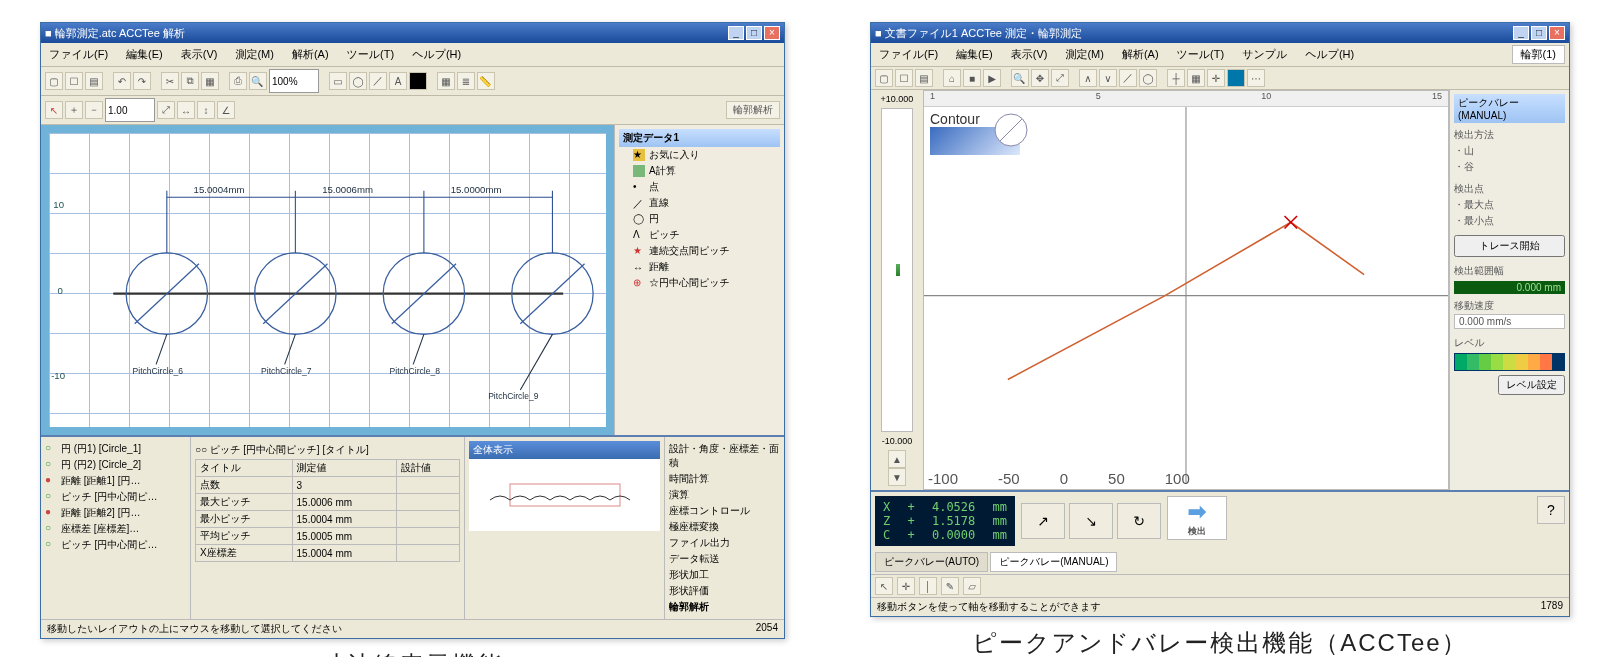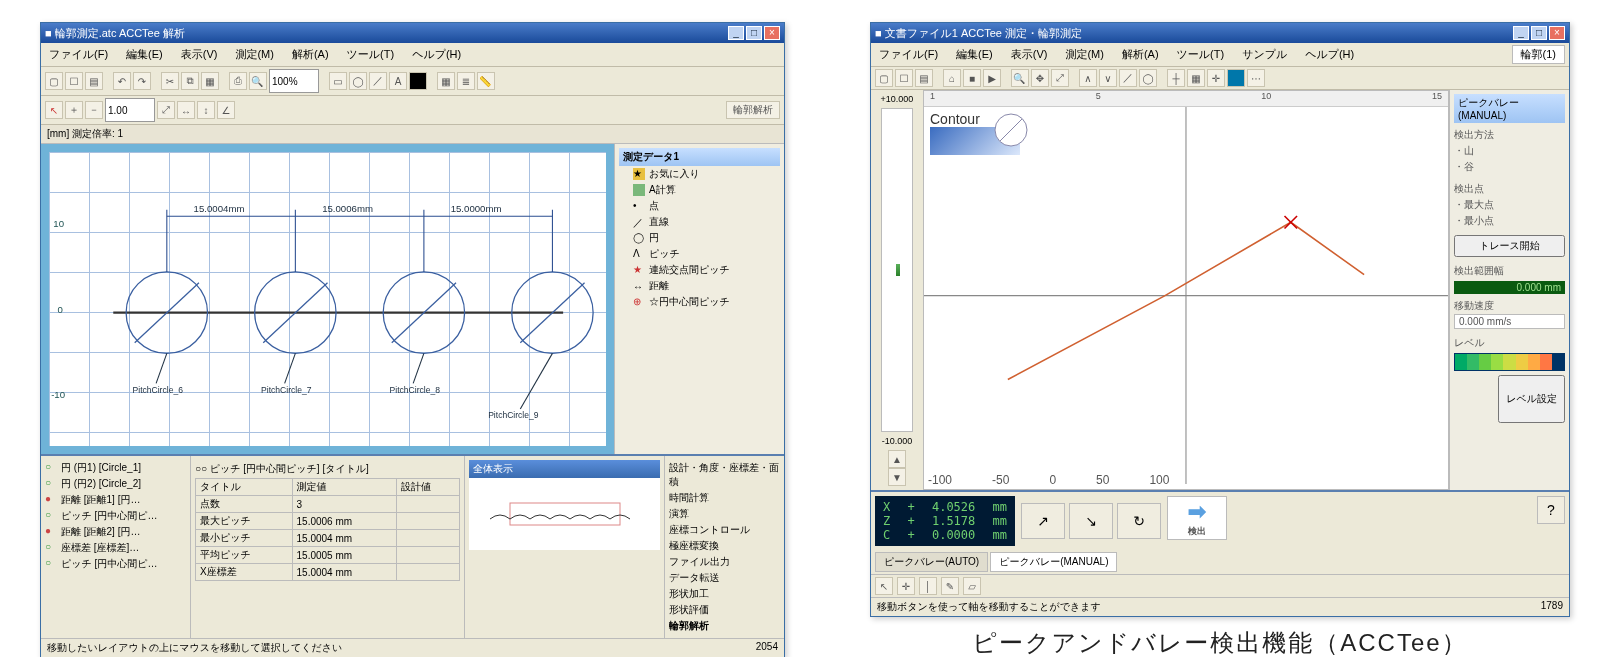--- a/index.html
+++ b/index.html
@@ -363,21 +363,20 @@
       <span class="tb-btn">－</span>
       <input class="tb-input" value="1.00" style="">
       <span class="tb-btn">⤢</span>
       <span class="tb-btn">↔</span>
       <span class="tb-btn">↕</span>
       <span class="tb-btn">∠</span>
       <span style="flex:1"></span>
       <span class="tb-btn" style="width:auto;padding:0 6px;">輪郭解析</span>
     </div>
 
-    <div style="padding:2px 6px;font-size:10px;background:#e8e4d4;border-bottom:1px solid #bbb;">[mm]  測定倍率: 1</div>
 
     <div class="left-body">
       <div class="left-canvas-wrap">
         <div class="inner">
           <div class="grid-bg"></div>
           <svg class="left-svg" viewBox="0 0 520 280">
 
             <text x="4" y="70" font-size="9" fill="#255">10</text>
             <text x="8" y="150" font-size="9" fill="#255">0</text>
             <text x="2" y="230" font-size="9" fill="#255">-10</text>
@@ -621,21 +620,21 @@
         </div>
         <svg style="position:absolute;inset:16px 0 0 0;" viewBox="0 0 500 360">
           <line x1="0" y1="180" x2="500" y2="180" stroke="#888"></line>
           <line x1="250" y1="0" x2="250" y2="360" stroke="#888"></line>
           <polyline points="80,260 230,180 350,110 420,160" fill="none" stroke="#d06030" stroke-width="1.5"></polyline>
           <g stroke="#c00" stroke-width="1.5">
             <line x1="344" y1="104" x2="356" y2="116"></line>
             <line x1="356" y1="104" x2="344" y2="116"></line>
           </g>
         </svg>
-        <div style="position:absolute;left:4px;bottom:2px;font-size:12px;color:#555;display:flex;gap:40px;">
+        <div style="position:absolute;left:4px;bottom:2px;font-size:15px;color:#555;display:flex;gap:40px;">
           <span>-100</span>
           <span>-50</span>
           <span>0</span>
           <span>50</span>
           <span>100</span>
         </div>
       </div>
 
       <div class="rb-side">
         <div class="hdr">ピークバレー(MANUAL)</div>
@@ -655,21 +654,21 @@
           <span style="background:#0a6;"></span>
             <span style="background:#3b6;"></span>
           <span style="background:#6c4;"></span>
             <span style="background:#9d4;"></span>
           <span style="background:#cd4;"></span>
             <span style="background:#ec4;"></span>
           <span style="background:#fa4;"></span>
             <span style="background:#f74;"></span>
           <span style="background:#036;"></span>
         </div>
-        <button style="margin-top:4px;float:right;font-size:10px;padding:15px 6px;">レベル設定</button>
+        <button style="margin-top:4px;float:right;font-size:10px;padding:1px 6px;">レベル設定</button>
       </div>
     </div>
 
     <div class="right-lower">
       <div class="coord-box">
         <div>
             <span>X</span>
             <span>+</span>
             <span>4.0526</span>
             <span>mm</span>

